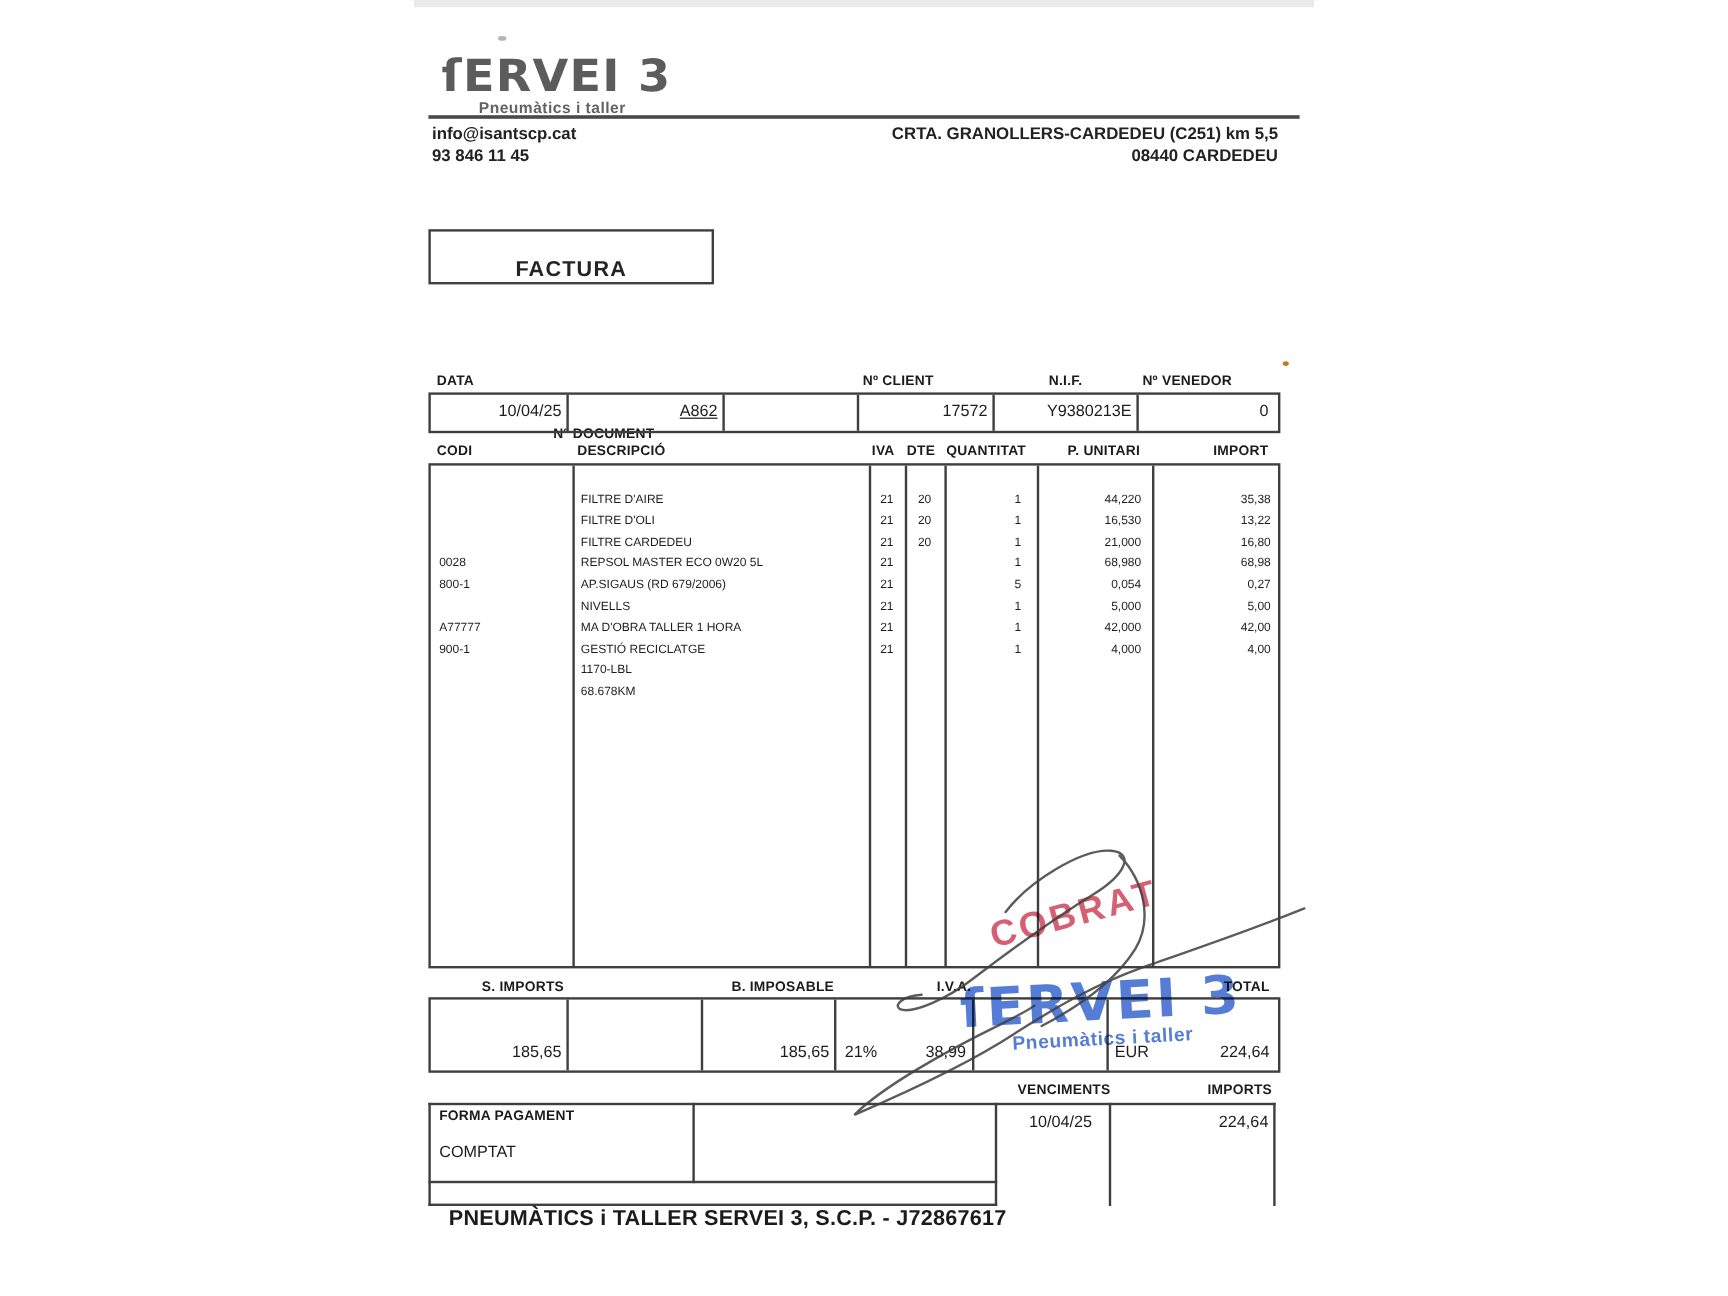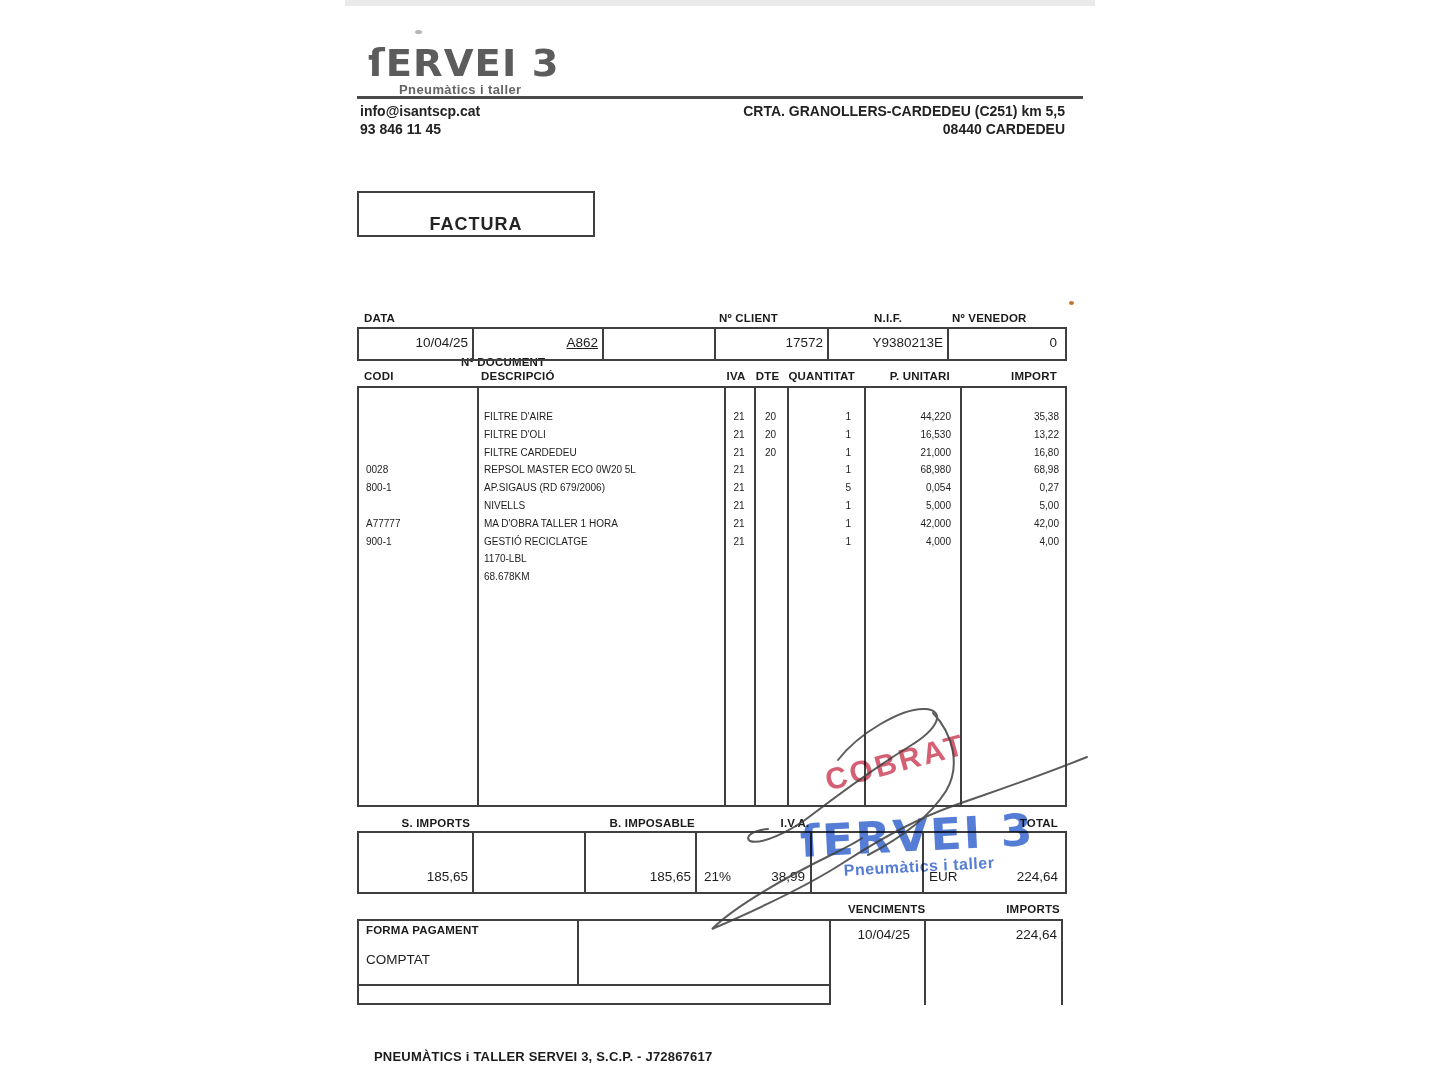--- a/index.html
+++ b/index.html
@@ -39,21 +39,21 @@
   .stamp-cobrat{left:826px;top:764px;transform:rotate(-15deg);transform-origin:left center;
                 font-size:30px;font-weight:bold;letter-spacing:3px;color:#cf4a5f;opacity:.88;
                 mix-blend-mode:multiply;white-space:nowrap;}
   .stamp-blue{left:799px;top:820px;transform:rotate(-3deg);transform-origin:left top;
               color:#3363cd;opacity:.83;mix-blend-mode:multiply;white-space:nowrap;}
   .stamp-blue .big{font-family:"DejaVu Sans", sans-serif;font-size:44px;line-height:44px;font-weight:900;letter-spacing:2px;transform:scaleX(1.04);transform-origin:left top;}
   .stamp-blue .small{margin-left:42px;margin-top:0px;font-size:16px;font-weight:bold;letter-spacing:.5px;}
   .speck-gray{left:415px;top:30px;width:7px;height:4px;background:#b5b5b5;border-radius:50%;}
   .speck-orange{left:1069px;top:301px;width:5px;height:4px;background:#c0772a;border-radius:50%;}
   .sig{left:0;top:0;pointer-events:none;}
-  .footer{left:360px;top:1049px;font-size:13px;font-weight:bold;color:#1b1b1b;letter-spacing:.2px;padding-left:14px;}
+  .footer{left:360px;top:1005px;font-size:18px;font-weight:bold;color:#1b1b1b;letter-spacing:.2px;padding-left:14px;}
 </style>
 </head>
 <body>
 
 <div class="page">
 
   <div class="abs topband"></div>
   <div class="abs speck-gray"></div>
   <div class="abs speck-orange"></div>
 

